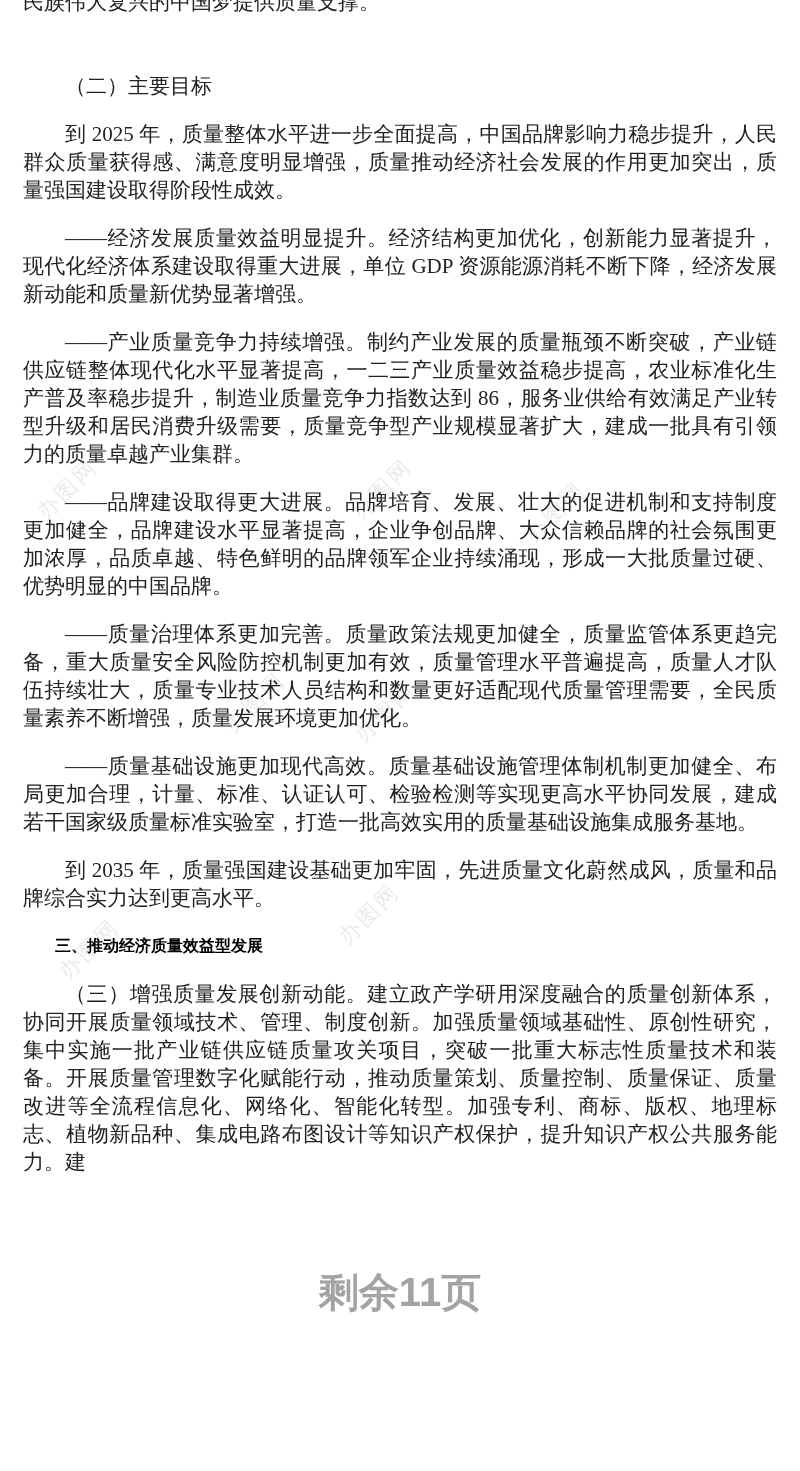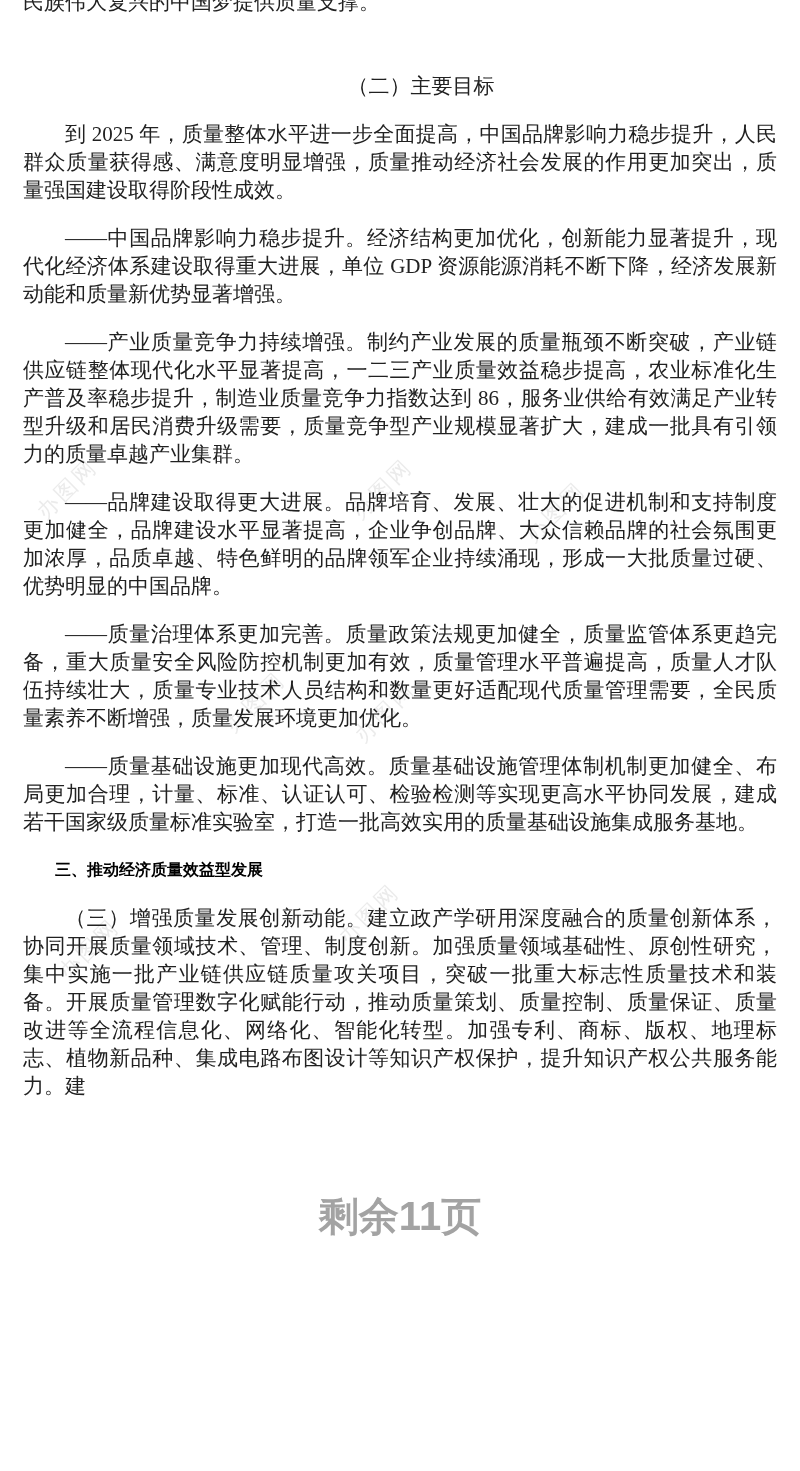--- a/index.html
+++ b/index.html
@@ -33,21 +33,21 @@
     word-break: break-all;
   }
   .clipped-line {
     margin-top: -12px;           
     text-indent: 0;
     text-align: left;
   }
   .subheading {
     margin-top: 56px;
     font-weight: 400;
-    text-align: center;
+    text-align: left;
   }
   .first-body { }
   .blue-heading {
     font-family: "Liberation Sans", "DejaVu Sans", sans-serif;
     font-size: 16px;
     line-height: 28px;
     font-weight: 700;
     color: #000000;
     margin: 20px 0 0 0;
     text-indent: 2em;
@@ -94,25 +94,26 @@
       <span class="wm" style="left: 348px; top: 728px;">办图网</span>
       <span class="wm" style="left: 52px; top: 965px;">办图网</span>
       <span class="wm" style="left: 332px; top: 930px;">办图网</span>
     </div>
 
   <div class="content">
     <div id="blocks">
         <p class="clipped-line">民族伟大复兴的中国梦提供质量支撑。</p>
         <h2 class="subheading">（二）主要目标</h2>
         <p class="para first-body">到 2025 年，质量整体水平进一步全面提高，中国品牌影响力稳步提升，人民群众质量获得感、满意度明显增强，质量推动经济社会发展的作用更加突出，质量强国建设取得阶段性成效。</p>
-        <p class="para">——中国品牌影响力稳步提升。经济结构更加优化，创新能力显著提升，现代化经济体系建设取得重大进展，单位 GDP 资源能源消耗不断下降，经济发展新动能和质量新优势显著增强。</p>
+        <p class="para">——经济发展质量效益明显提升。经济结构更加优化，创新能力显著提升，现代化经济体系建设取得重大进展，单位 GDP 资源能源消耗不断下降，经济发展新动能和质量新优势显著增强。</p>
         <p class="para">——产业质量竞争力持续增强。制约产业发展的质量瓶颈不断突破，产业链供应链整体现代化水平显著提高，一二三产业质量效益稳步提高，农业标准化生产普及率稳步提升，制造业质量竞争力指数达到 86，服务业供给有效满足产业转型升级和居民消费升级需要，质量竞争型产业规模显著扩大，建成一批具有引领力的质量卓越产业集群。</p>
         <p class="para">——品牌建设取得更大进展。品牌培育、发展、壮大的促进机制和支持制度更加健全，品牌建设水平显著提高，企业争创品牌、大众信赖品牌的社会氛围更加浓厚，品质卓越、特色鲜明的品牌领军企业持续涌现，形成一大批质量过硬、优势明显的中国品牌。</p>
         <p class="para">——质量治理体系更加完善。质量政策法规更加健全，质量监管体系更趋完备，重大质量安全风险防控机制更加有效，质量管理水平普遍提高，质量人才队伍持续壮大，质量专业技术人员结构和数量更好适配现代质量管理需要，全民质量素养不断增强，质量发展环境更加优化。</p>
         <p class="para">——质量基础设施更加现代高效。质量基础设施管理体制机制更加健全、布局更加合理，计量、标准、认证认可、检验检测等实现更高水平协同发展，建成若干国家级质量标准实验室，打造一批高效实用的质量基础设施集成服务基地。</p>
+        <p class="para">到 2035 年，质量强国建设基础更加牢固，先进质量文化蔚然成风，质量和品牌综合实力达到更高水平。</p>
         <h2 class="blue-heading">三、推动经济质量效益型发展</h2>
         <p class="para">（三）增强质量发展创新动能。建立政产学研用深度融合的质量创新体系，协同开展质量领域技术、管理、制度创新。加强质量领域基础性、原创性研究，集中实施一批产业链供应链质量攻关项目，突破一批重大标志性质量技术和装备。开展质量管理数字化赋能行动，推动质量策划、质量控制、质量保证、质量改进等全流程信息化、网络化、智能化转型。加强专利、商标、版权、地理标志、植物新品种、集成电路布图设计等知识产权保护，提升知识产权公共服务能力。建</p>
       </div>
 
     <div class="footer-note">
       <span>剩余11页</span>
     </div>
   </div>
 
 </div>

